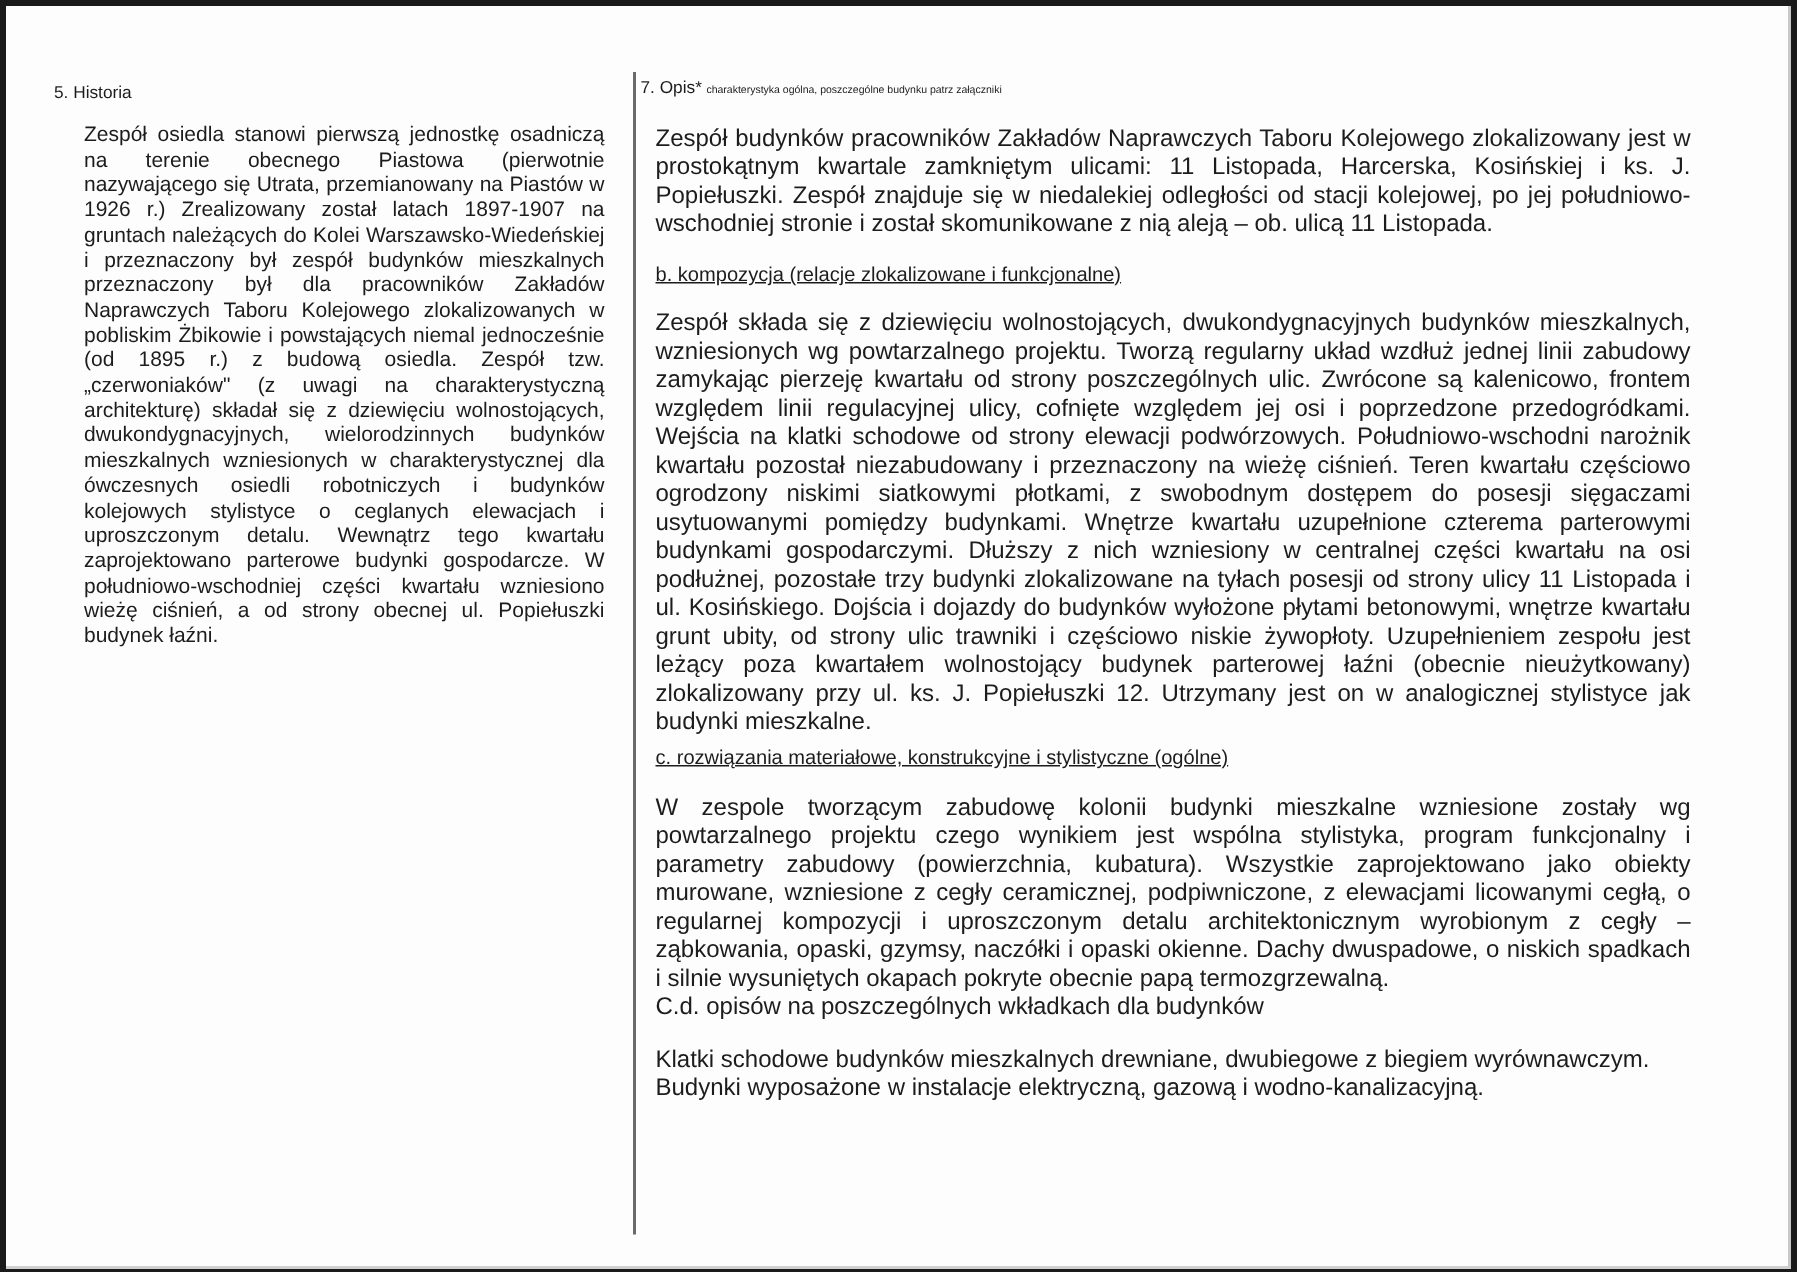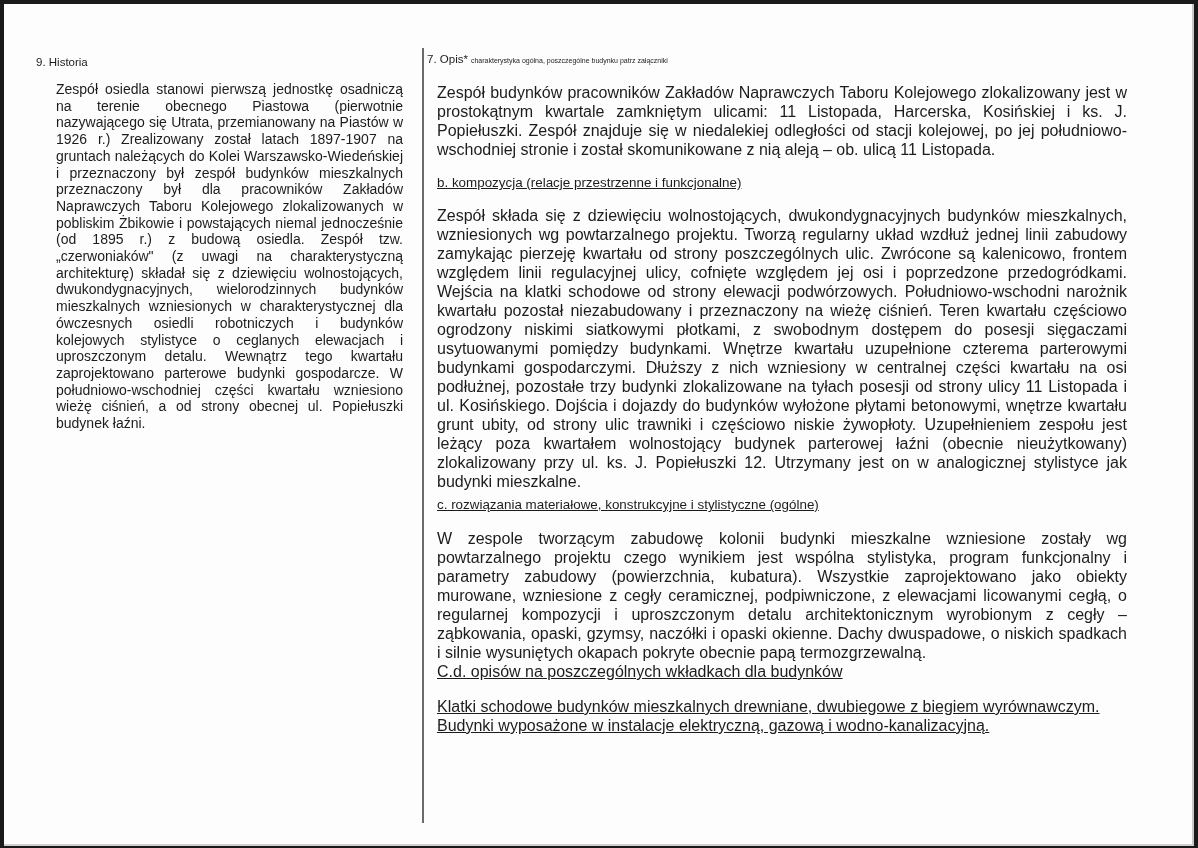--- a/index.html
+++ b/index.html
@@ -35,42 +35,42 @@
   .r-head .small { font-size: 7px; margin-left: 3px; }
   .sub-h {
     font-size: 13.4px; text-decoration: underline; margin: 0;
     padding-left: 10px;
   }
   .r-body {
     font-size: 16px; line-height: 19px; text-align: justify;
     padding-left: 10px; width: 690px;
   }
   .r-body.p { margin: 0; }
-  .r-body.nojust { text-align: left; text-decoration: underline; }
+  .r-body.nojust { text-align: left; }
 </style>
 </head>
 <body>
 
 <div class="page">
 
   <div class="left-col">
-    <p class="sec-title">9.  Historia</p>
+    <p class="sec-title">5.  Historia</p>
     <div class="left-body">Zespół osiedla stanowi pierwszą jednostkę osadniczą na terenie obecnego Piastowa (pierwotnie nazywającego się Utrata, przemianowany na Piastów w 1926 r.) Zrealizowany został latach 1897-1907 na gruntach należących do Kolei Warszawsko-Wiedeńskiej i przeznaczony był zespół budynków mieszkalnych przeznaczony był dla pracowników Zakładów Naprawczych Taboru Kolejowego zlokalizowanych w pobliskim Żbikowie i powstających niemal jednocześnie (od 1895 r.) z budową osiedla. Zespół tzw. „czerwoniaków" (z uwagi na charakterystyczną architekturę) składał się z dziewięciu wolnostojących, dwukondygnacyjnych, wielorodzinnych budynków mieszkalnych wzniesionych w charakterystycznej dla ówczesnych osiedli robotniczych i budynków kolejowych stylistyce o ceglanych elewacjach i uproszczonym detalu. Wewnątrz tego kwartału zaprojektowano parterowe budynki gospodarcze. W południowo-wschodniej części kwartału wzniesiono wieżę ciśnień, a od strony obecnej ul. Popiełuszki budynek łaźni.</div>
   </div>
 
   <div class="col-divider"></div>
 
   <div class="right-col">
     <div class="r-head">
       <span>7. Opis*</span><span class="small">charakterystyka ogólna, poszczególne budynku patrz załączniki</span>
     </div>
 
     <p class="r-body p" style="margin-top:18px;">Zespół budynków pracowników Zakładów Naprawczych Taboru Kolejowego zlokalizowany jest w prostokątnym kwartale zamkniętym ulicami: 11 Listopada, Harcerska, Kosińskiej i ks. J. Popiełuszki. Zespół znajduje się w niedalekiej odległości od stacji kolejowej, po jej południowo-wschodniej stronie i został skomunikowane z nią aleją – ob. ulicą 11 Listopada.</p>
 
-    <p class="sub-h" style="margin-top:16px;">b. kompozycja (relacje przestrzenne i funkcjonalne)</p>
+    <p class="sub-h" style="margin-top:16px;">b. kompozycja (relacje zlokalizowane i funkcjonalne)</p>
     <p class="r-body p" style="margin-top:16px;">Zespół składa się z dziewięciu wolnostojących, dwukondygnacyjnych budynków mieszkalnych, wzniesionych wg powtarzalnego projektu. Tworzą regularny układ wzdłuż jednej linii zabudowy zamykając pierzeję kwartału od strony poszczególnych ulic. Zwrócone są kalenicowo, frontem względem linii regulacyjnej ulicy, cofnięte względem jej osi i poprzedzone przedogródkami. Wejścia na klatki schodowe od strony elewacji podwórzowych. Południowo-wschodni narożnik kwartału pozostał niezabudowany i przeznaczony na wieżę ciśnień. Teren kwartału częściowo ogrodzony niskimi siatkowymi płotkami, z swobodnym dostępem do posesji sięgaczami usytuowanymi pomiędzy budynkami. Wnętrze kwartału uzupełnione czterema parterowymi budynkami gospodarczymi. Dłuższy  z nich wzniesiony w centralnej części kwartału na osi podłużnej, pozostałe trzy budynki zlokalizowane na tyłach posesji od strony ulicy 11 Listopada i ul. Kosińskiego. Dojścia i dojazdy do budynków wyłożone płytami betonowymi, wnętrze kwartału grunt ubity, od strony ulic trawniki i częściowo niskie żywopłoty. Uzupełnieniem zespołu jest leżący poza kwartałem wolnostojący budynek parterowej łaźni (obecnie nieużytkowany) zlokalizowany przy ul. ks. J. Popiełuszki 12. Utrzymany jest on w analogicznej stylistyce jak budynki mieszkalne.</p>
 
     <p class="sub-h" style="margin-top:6px;">c. rozwiązania materiałowe, konstrukcyjne i stylistyczne (ogólne)</p>
     <p class="r-body p" style="margin-top:17px;">W zespole tworzącym zabudowę kolonii budynki mieszkalne wzniesione zostały wg powtarzalnego projektu czego wynikiem jest wspólna stylistyka, program funkcjonalny i parametry zabudowy (powierzchnia, kubatura). Wszystkie zaprojektowano jako obiekty murowane, wzniesione z cegły ceramicznej, podpiwniczone, z elewacjami licowanymi cegłą, o regularnej kompozycji i uproszczonym detalu architektonicznym wyrobionym z cegły – ząbkowania, opaski, gzymsy, naczółki i opaski okienne. Dachy dwuspadowe, o niskich spadkach i silnie wysuniętych okapach pokryte obecnie papą termozgrzewalną.</p>
     <p class="r-body p nojust">C.d. opisów na poszczególnych wkładkach dla budynków</p>
 
     <p class="r-body p nojust" style="margin-top:16px; width:670px;">Klatki schodowe budynków mieszkalnych drewniane, dwubiegowe z biegiem wyrównawczym. Budynki wyposażone w instalacje elektryczną, gazową i wodno-kanalizacyjną.</p>
   </div>
 
 </div>

